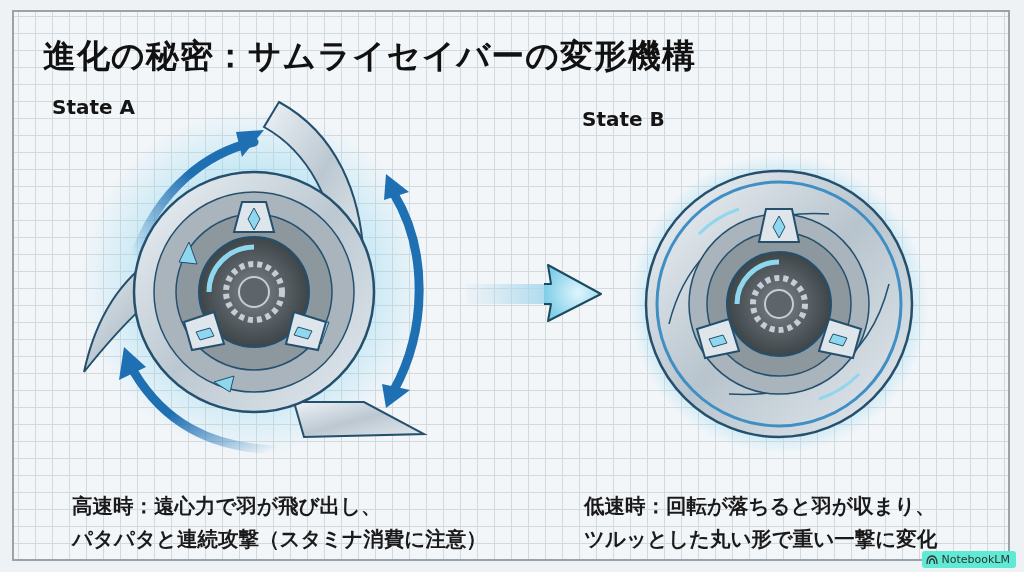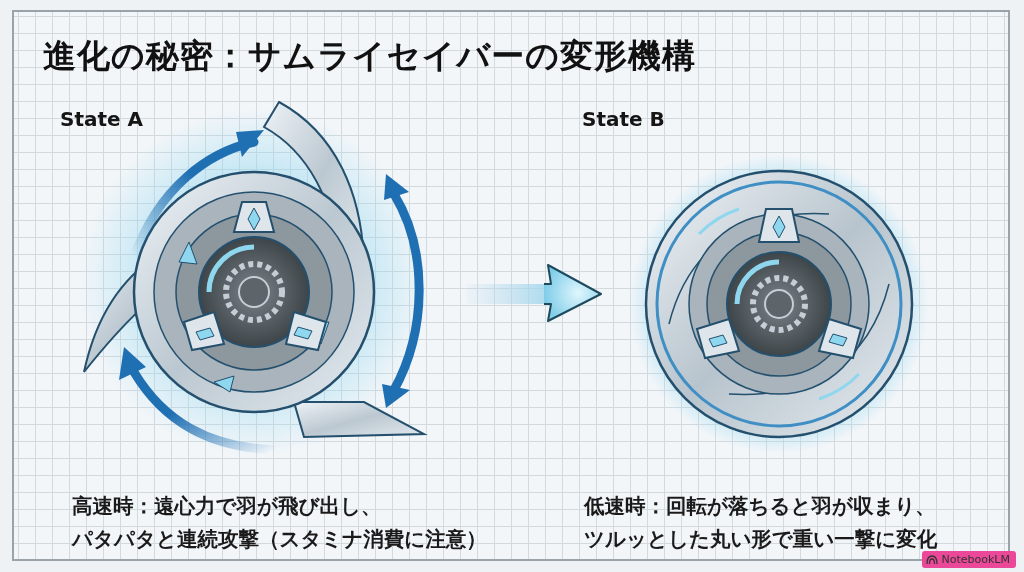--- a/index.html
+++ b/index.html
@@ -23,35 +23,35 @@
   }
   .title {
     position:absolute; left:29px; top:22px;
     font-size:33px; font-weight:bold; color:#111;
     letter-spacing:1px; white-space:nowrap;
   }
   .state-label {
     position:absolute; font-size:20px; font-weight:bold; color:#151515;
     white-space:nowrap;
   }
-  .state-a-label { left:38px; top:95px;padding-left:8px; }
+  .state-a-label { left:38px; top:83px; }
   .state-b-label { left:568px; top:95px; }
   .illus { position:absolute; }
   .illus-a { left:50px; top:70px; width:380px; height:380px; }
   .illus-b { left:615px; top:142px; width:300px; height:300px; }
   .transition { position:absolute; left:452px; top:245px; width:140px; height:72px; }
   .caption {
     position:absolute; font-size:20.5px; font-weight:bold; color:#1a1a1a;
     line-height:33px; white-space:nowrap;
   }
   .caption-a { left:58px; top:478px; }
   .caption-b { left:570px; top:478px; }
   .watermark {
     position:absolute; right:8px; bottom:4px;
-    background:#ec4899; padding:2px 6px 2px 4px;
+    background:#5eead4; padding:2px 6px 2px 4px;
     font-size:11px; color:#333; display:flex; align-items:center; gap:4px;
     border-radius:3px;
   }
   .watermark svg { display:block; }
 </style>
 </head>
 <body>
 
 <div class="frame">
 

